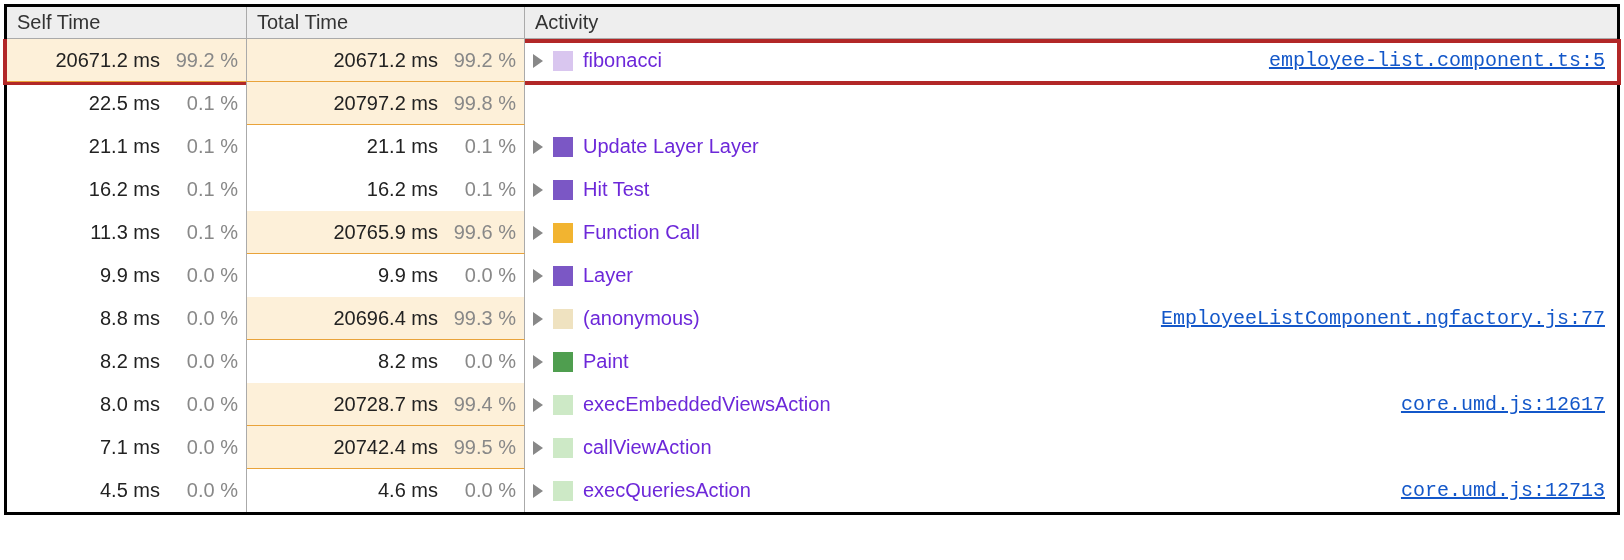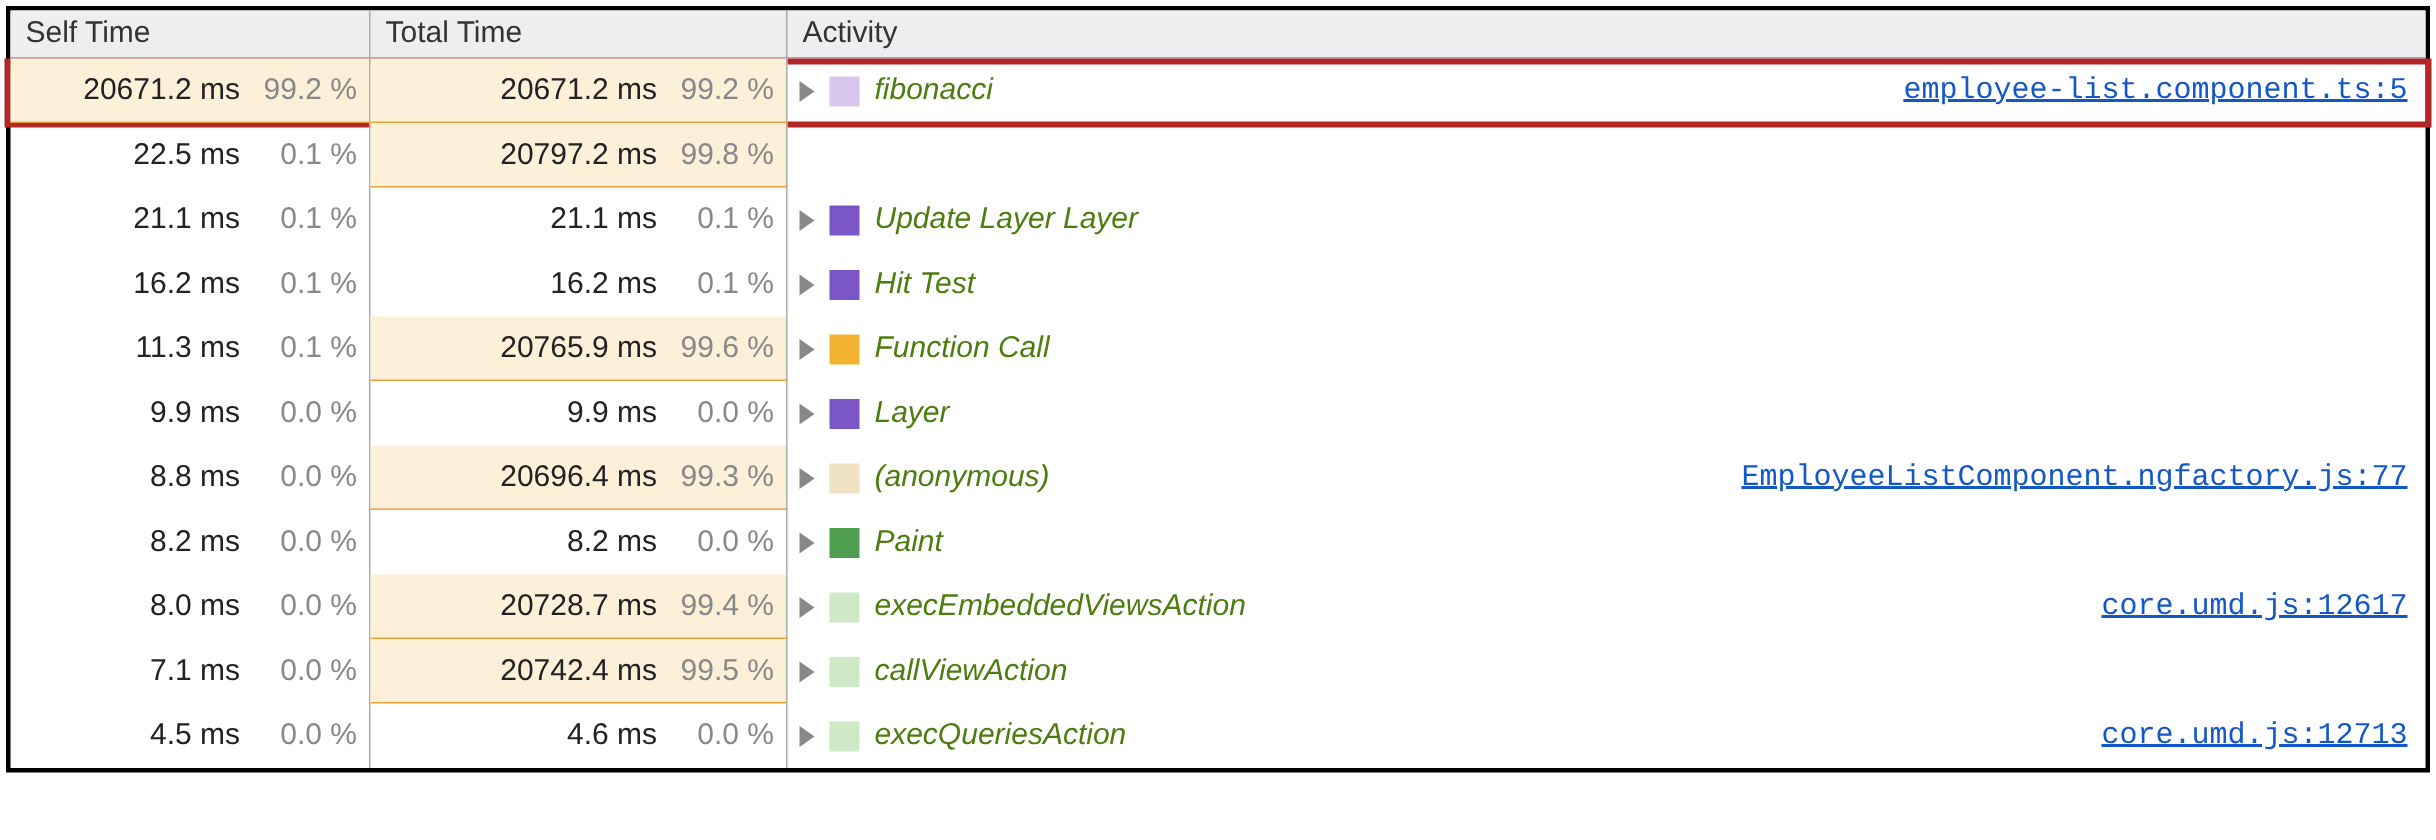--- a/index.html
+++ b/index.html
@@ -61,21 +61,21 @@
     width: 0; height: 0;
     border-top: 7px solid transparent;
     border-bottom: 7px solid transparent;
     border-left: 10px solid #888;
     flex: 0 0 auto;
   }
   .swatch {
     width: 20px; height: 20px;
     flex: 0 0 auto;
   }
-  .act-name { flex: 0 0 auto; color: #4d7c0f; font-style: italic; }
+  .act-name { flex: 0 0 auto; color: #6d28d9; }
   .spacer { flex: 1 1 auto; }
   .link { color: #1357c9; text-decoration: underline; cursor: pointer; font-family: Liberation Mono, monospace; }
   .highlight-box {
     position: absolute;
     top: 0;
     left: -4px;
     right: -4px;
     height: 46px;
     border: 4px solid #b22727;
     pointer-events: none;

